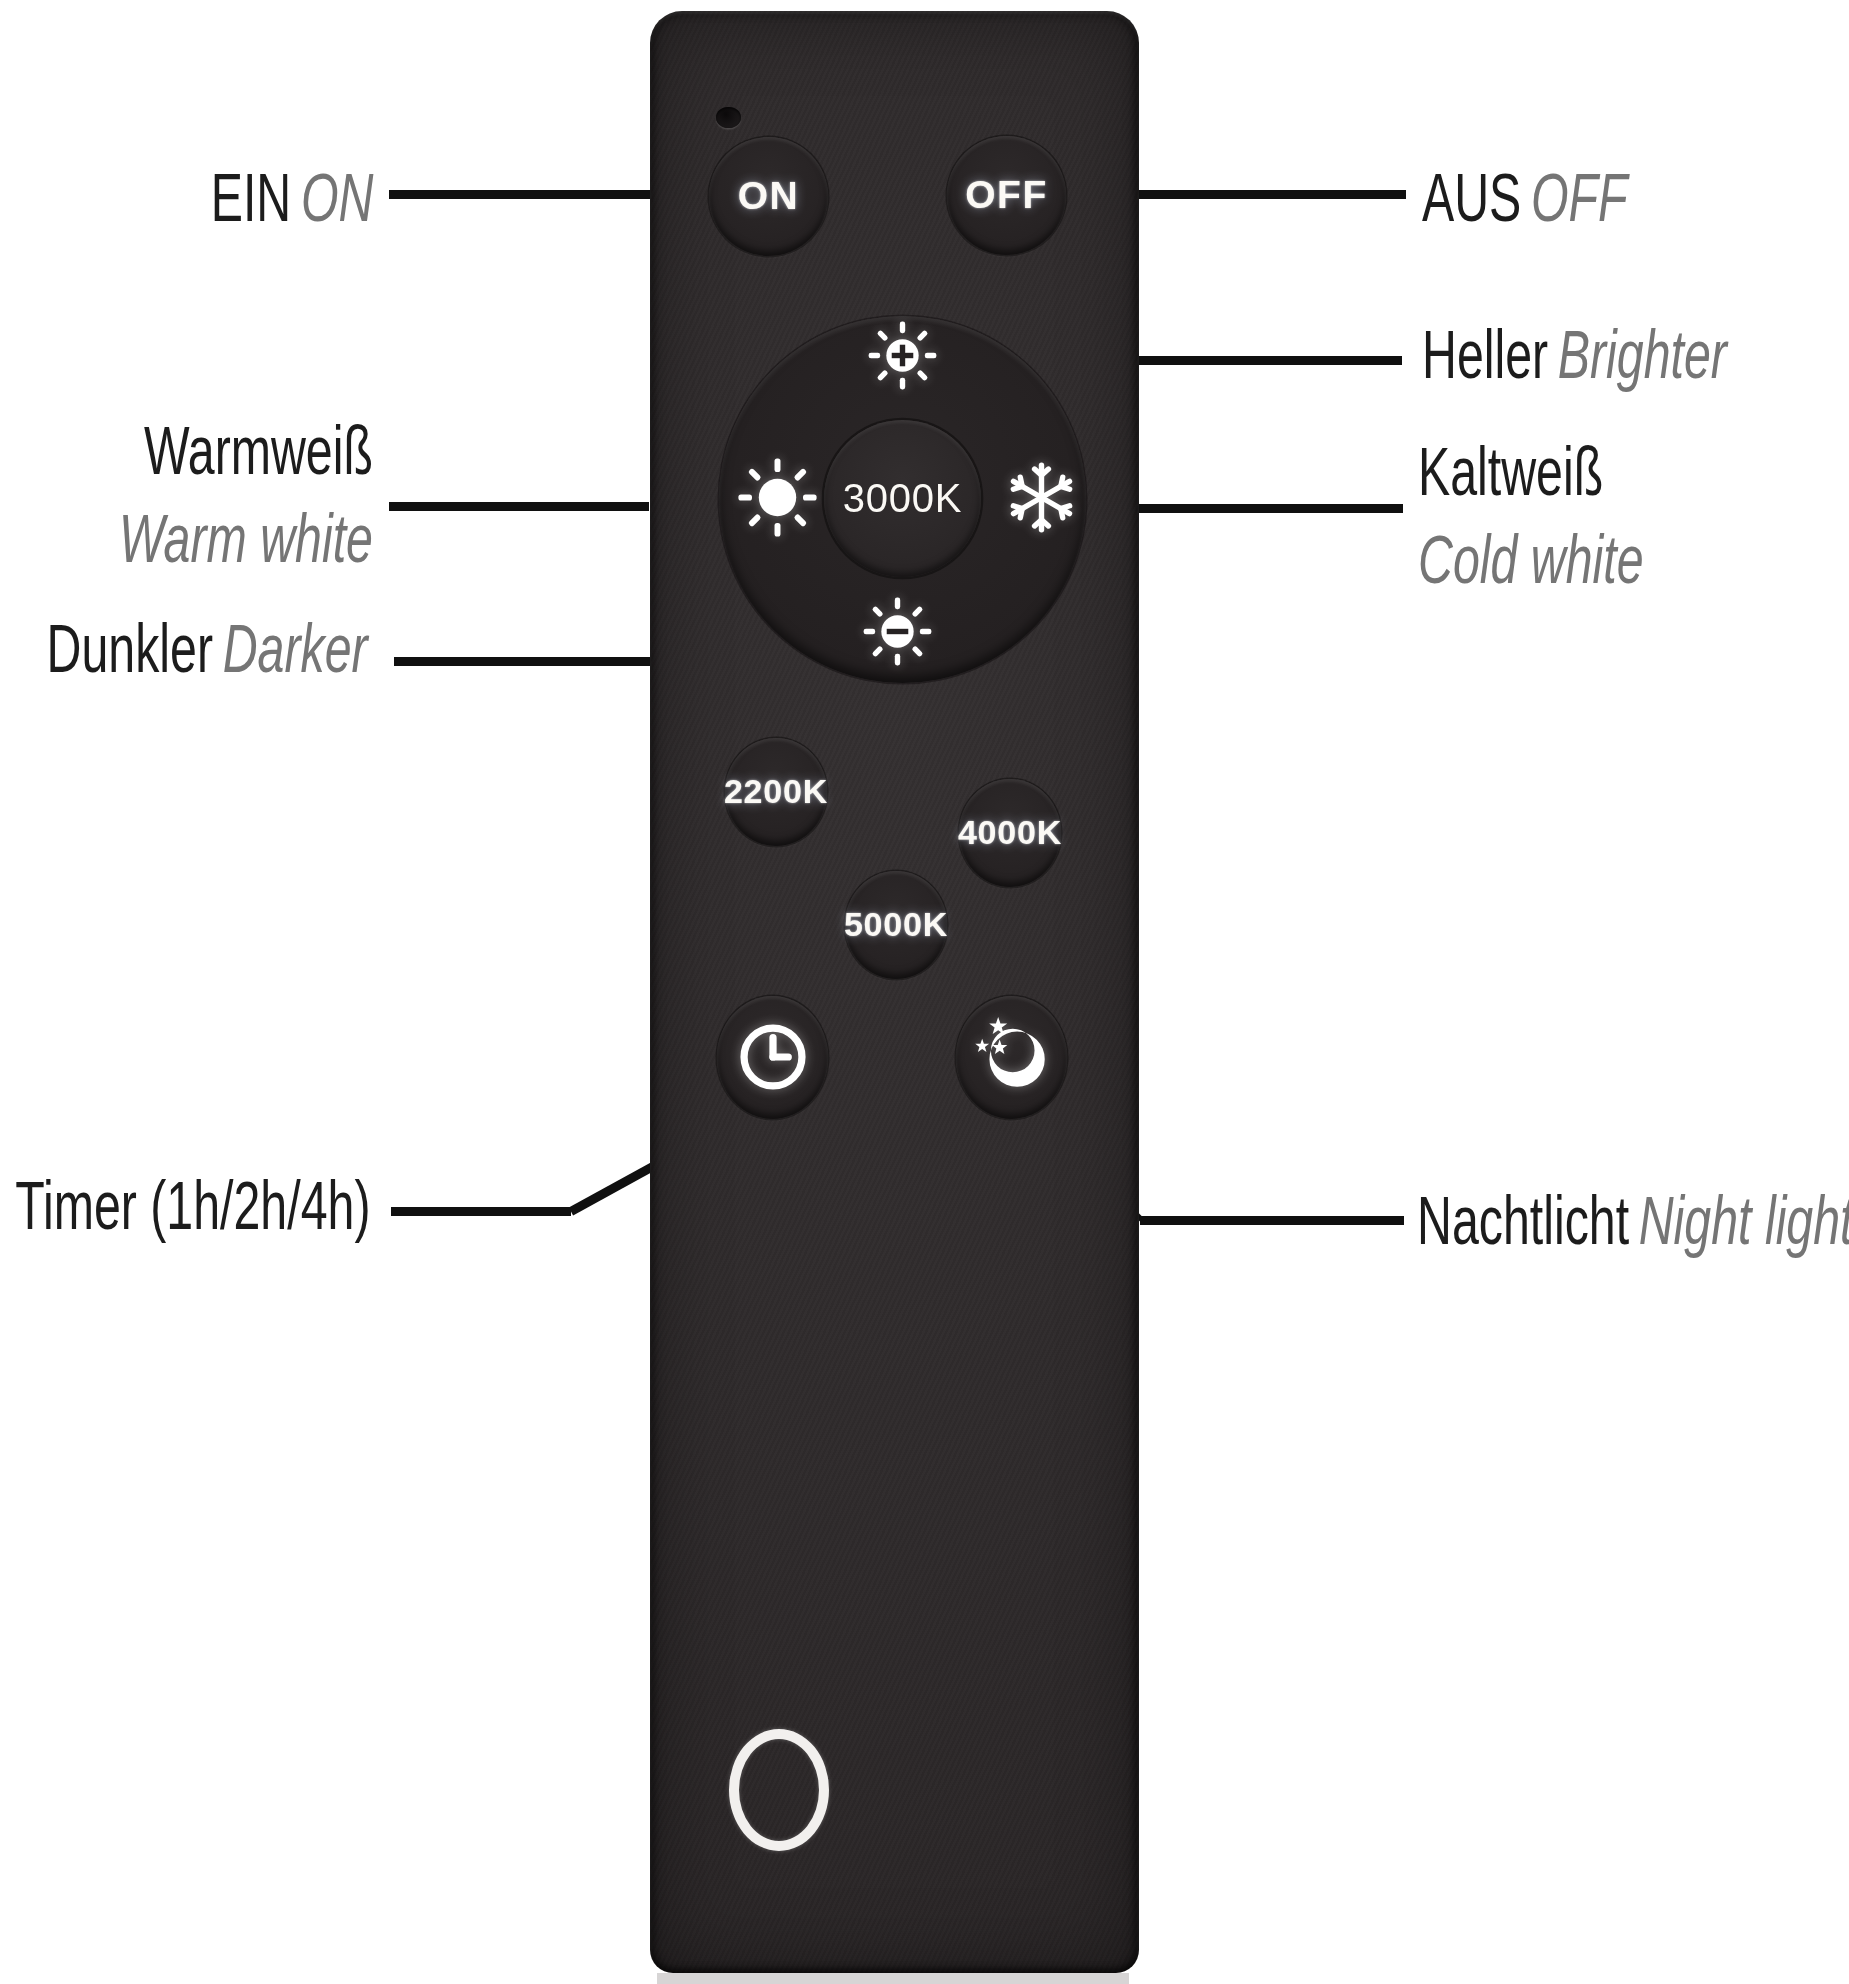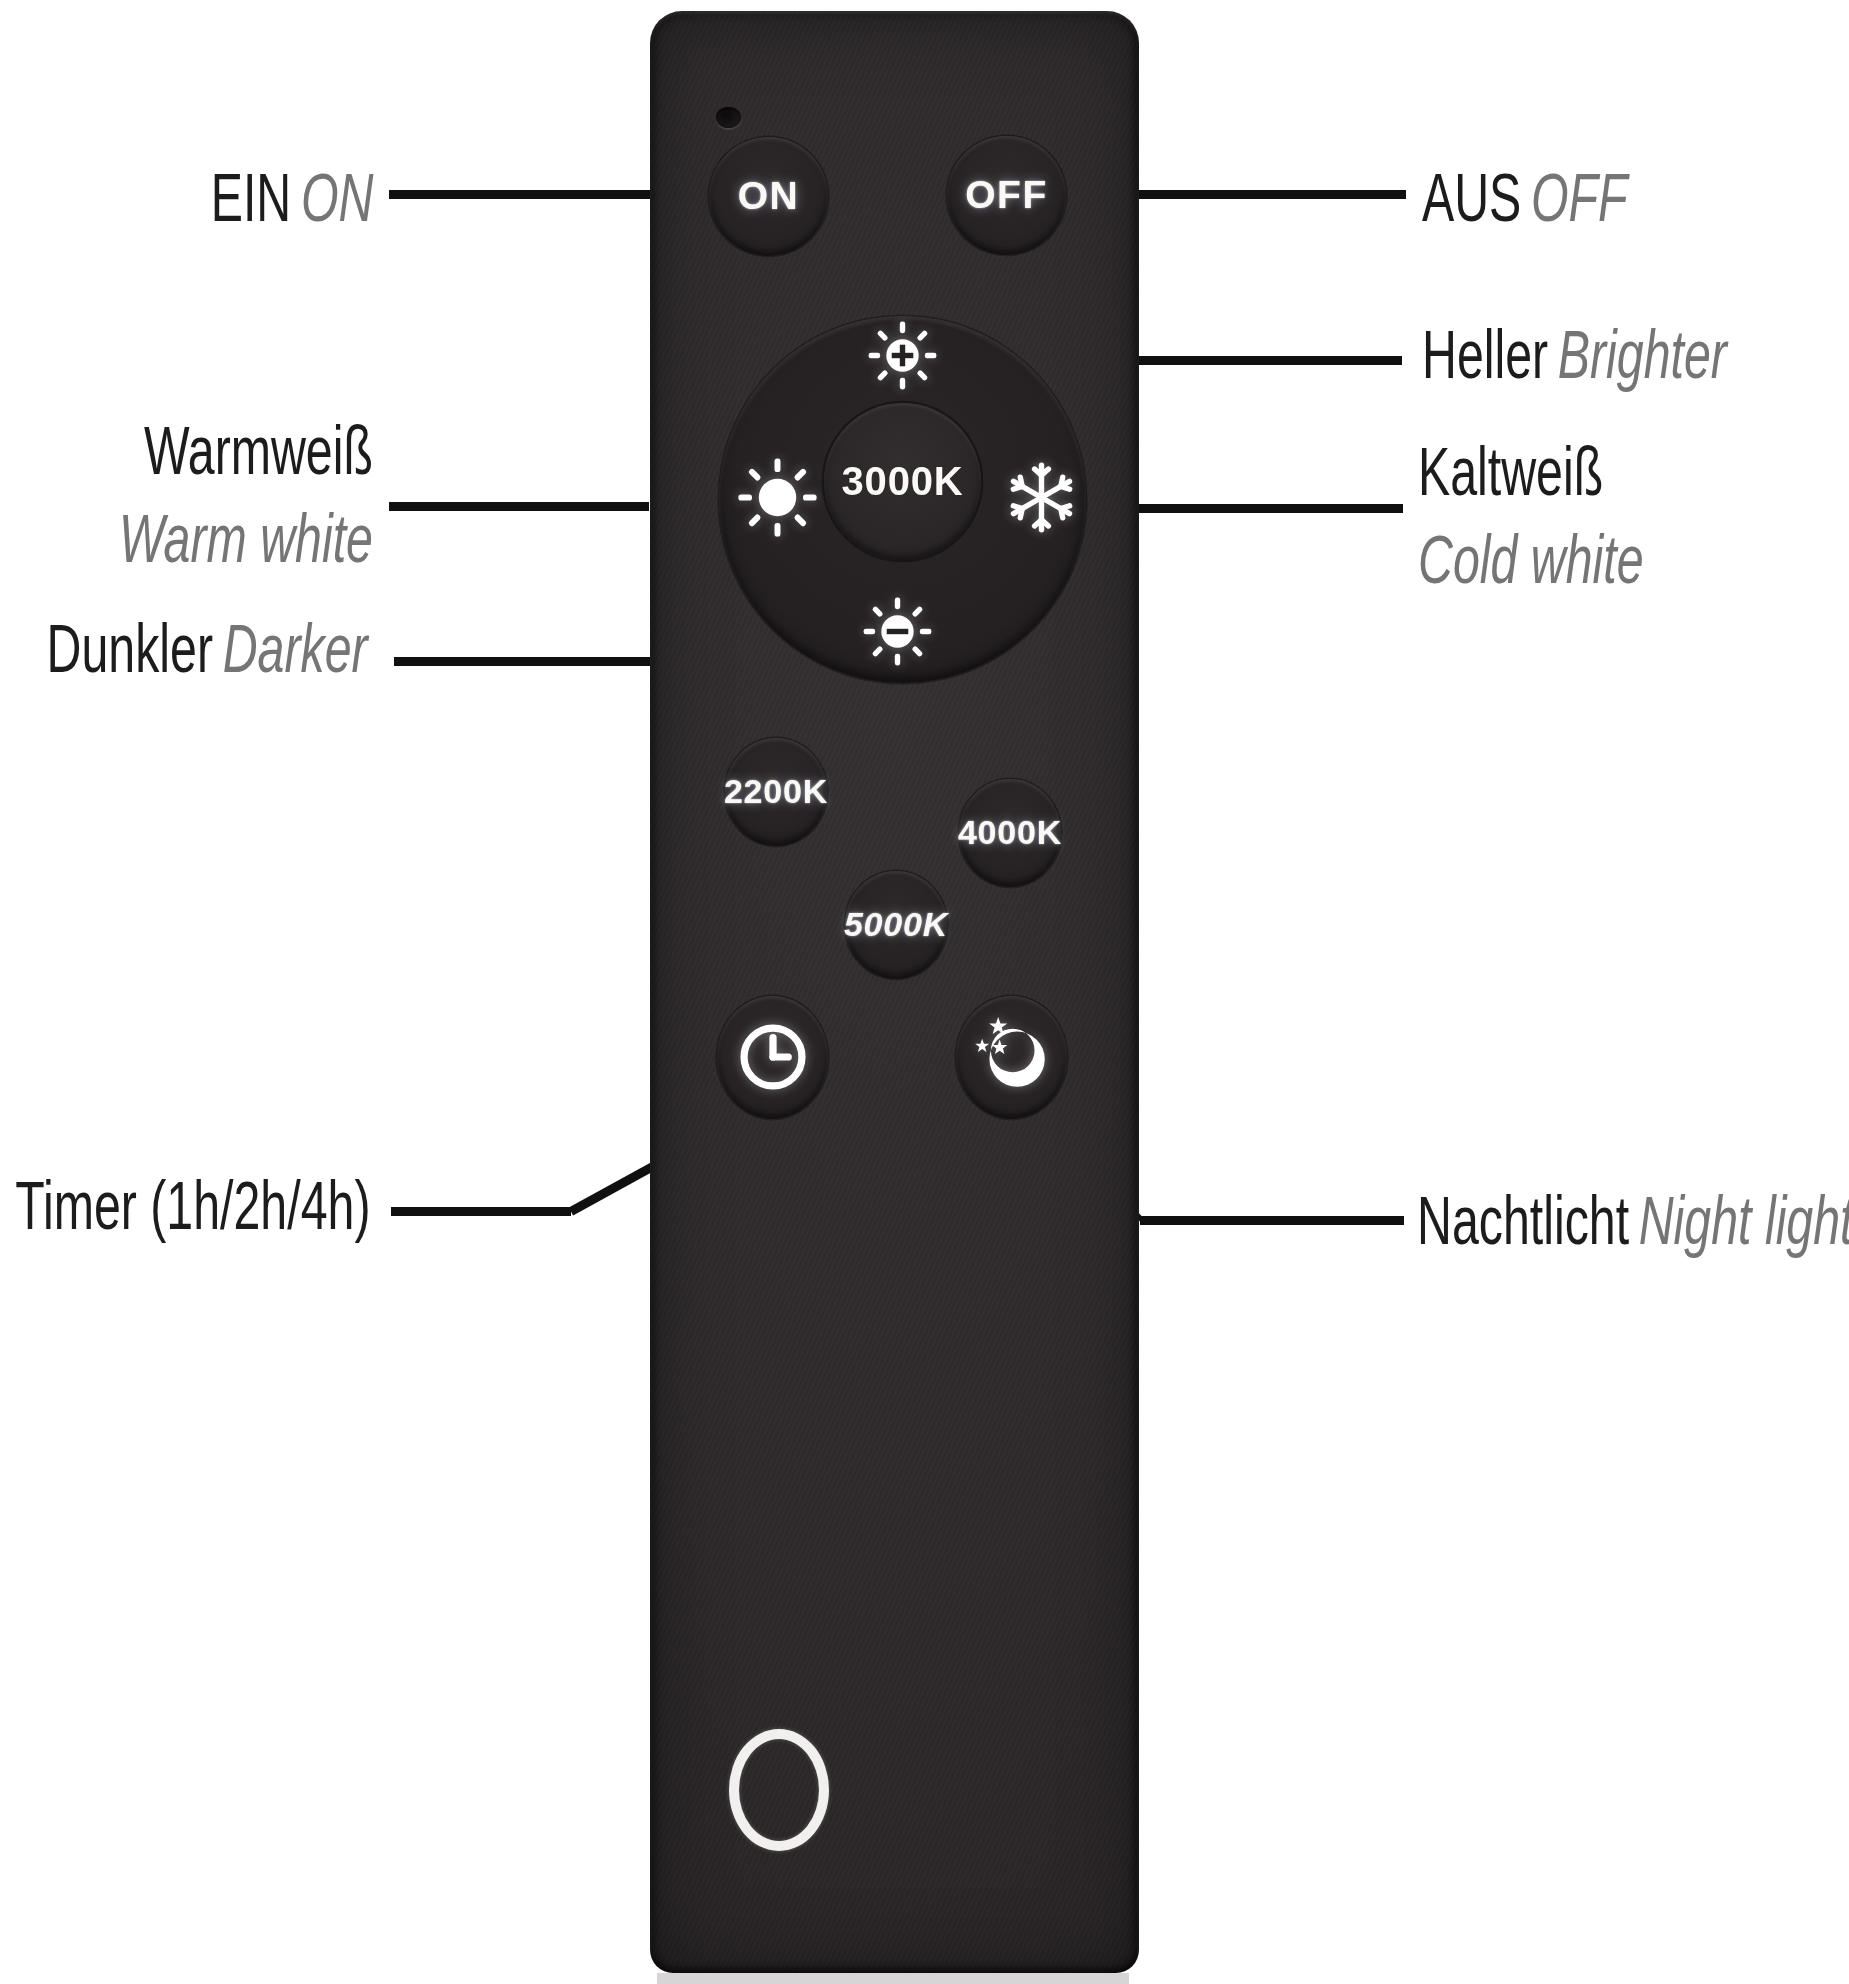--- a/index.html
+++ b/index.html
@@ -46,26 +46,26 @@
     color:#fbf9f5; font-weight:bold; }
   .btn .print, .ktext { text-shadow:0 0 10.8px rgba(215,228,255,0.45), 0 0 2.3px rgba(255,255,255,0.65); }
   .onoff { font-size:39px; letter-spacing:1.5px; }
   .ktext { font-size:34px; letter-spacing:0.8px; }
 
   .pad { position:absolute; left:69px; top:305px; width:367px; height:367px; border-radius:50%;
     background:radial-gradient(circle at 50% 42%, #2a2627 0%, #242021 72%, #1f1c1d 100%);
     box-shadow: inset 0 3.1px 4.6px rgba(255,255,255,0.09),
                 inset 0 -6.2px 10.8px rgba(0,0,0,0.55),
                 0 0 0 1.5px rgba(15,12,13,0.5); }
-  .inner { position:absolute; left:105px; top:87px; width:157px; height:157px; border-radius:50%;
+  .inner { position:absolute; left:105px; top:104px; width:157px; height:157px; border-radius:50%;
     background:radial-gradient(circle at 50% 38%, #322e2f 0%, #292526 78%, #252122 100%);
     box-shadow: 0 0 0 2.3px rgba(14,11,12,0.6), inset 0 2.3px 3.9px rgba(255,255,255,0.09),
                 inset 0 -3.9px 7px rgba(0,0,0,0.5);
     display:flex; align-items:center; justify-content:center;
-    color:#fbf9f5; font-weight:bold; font-size:40px; letter-spacing:0.8px;text-align:right; }
+    color:#fbf9f5; font-weight:normal; font-size:40px; letter-spacing:0.8px;text-align:right; }
   .icon { position:absolute; filter:drop-shadow(0 0 5.4px rgba(255,255,255,0.35)); }
 
   .logo-ring { position:absolute; left:79px; top:1718px; width:100px; height:122px;
     border:10px solid #f2f0ee; border-radius:50%;
     filter:drop-shadow(0 0 2.3px rgba(255,255,255,0.25)); }
   .logo-text { position:absolute; left:204px; top:1744px; color:#f1efed; }
   .logo-text .l1 { font-weight:bold; font-size:43px; line-height:39px; display:block; }
   .logo-text .l2 { font-weight:normal; font-size:43px; line-height:39px; display:block; letter-spacing:0.8px; color:#eceae8; }
 
   .table-edge { position:absolute; left:657px; top:1973px; width:472px; height:12.3px; background:#d7d5d5; }
@@ -220,21 +220,21 @@
       <span class="print">3000K</span>
     </div>
   </div>
 
   <div class="btn" style="left:75px;  top:727px;  width:102px; height:108px;">
     <span class="ktext">2200K</span>
   </div>
   <div class="btn" style="left:309px; top:768px;  width:102px; height:108px;">
     <span class="ktext">4000K</span>
   </div>
-  <div class="btn" style="left:195px; top:860px; width:102px; height:108px;font-style:italic;">
+  <div class="btn" style="left:195px; top:860px; width:102px; height:108px;">
     <span class="ktext">5000K</span>
   </div>
 
   <div class="btn" style="left:67px; top:985px; width:111px; height:123px;">
     <svg class="icon" style="position:static;" width="74" height="74" viewBox="0 0 92 92">
       <circle cx="46" cy="46" r="36" fill="none" stroke="#ffffff" stroke-width="9"></circle>
       <line x1="46" y1="46" x2="46" y2="22" stroke="#ffffff" stroke-width="9" stroke-linecap="round"></line>
       <line x1="46" y1="46" x2="65" y2="46" stroke="#ffffff" stroke-width="9" stroke-linecap="round"></line>
     </svg>
   </div>

